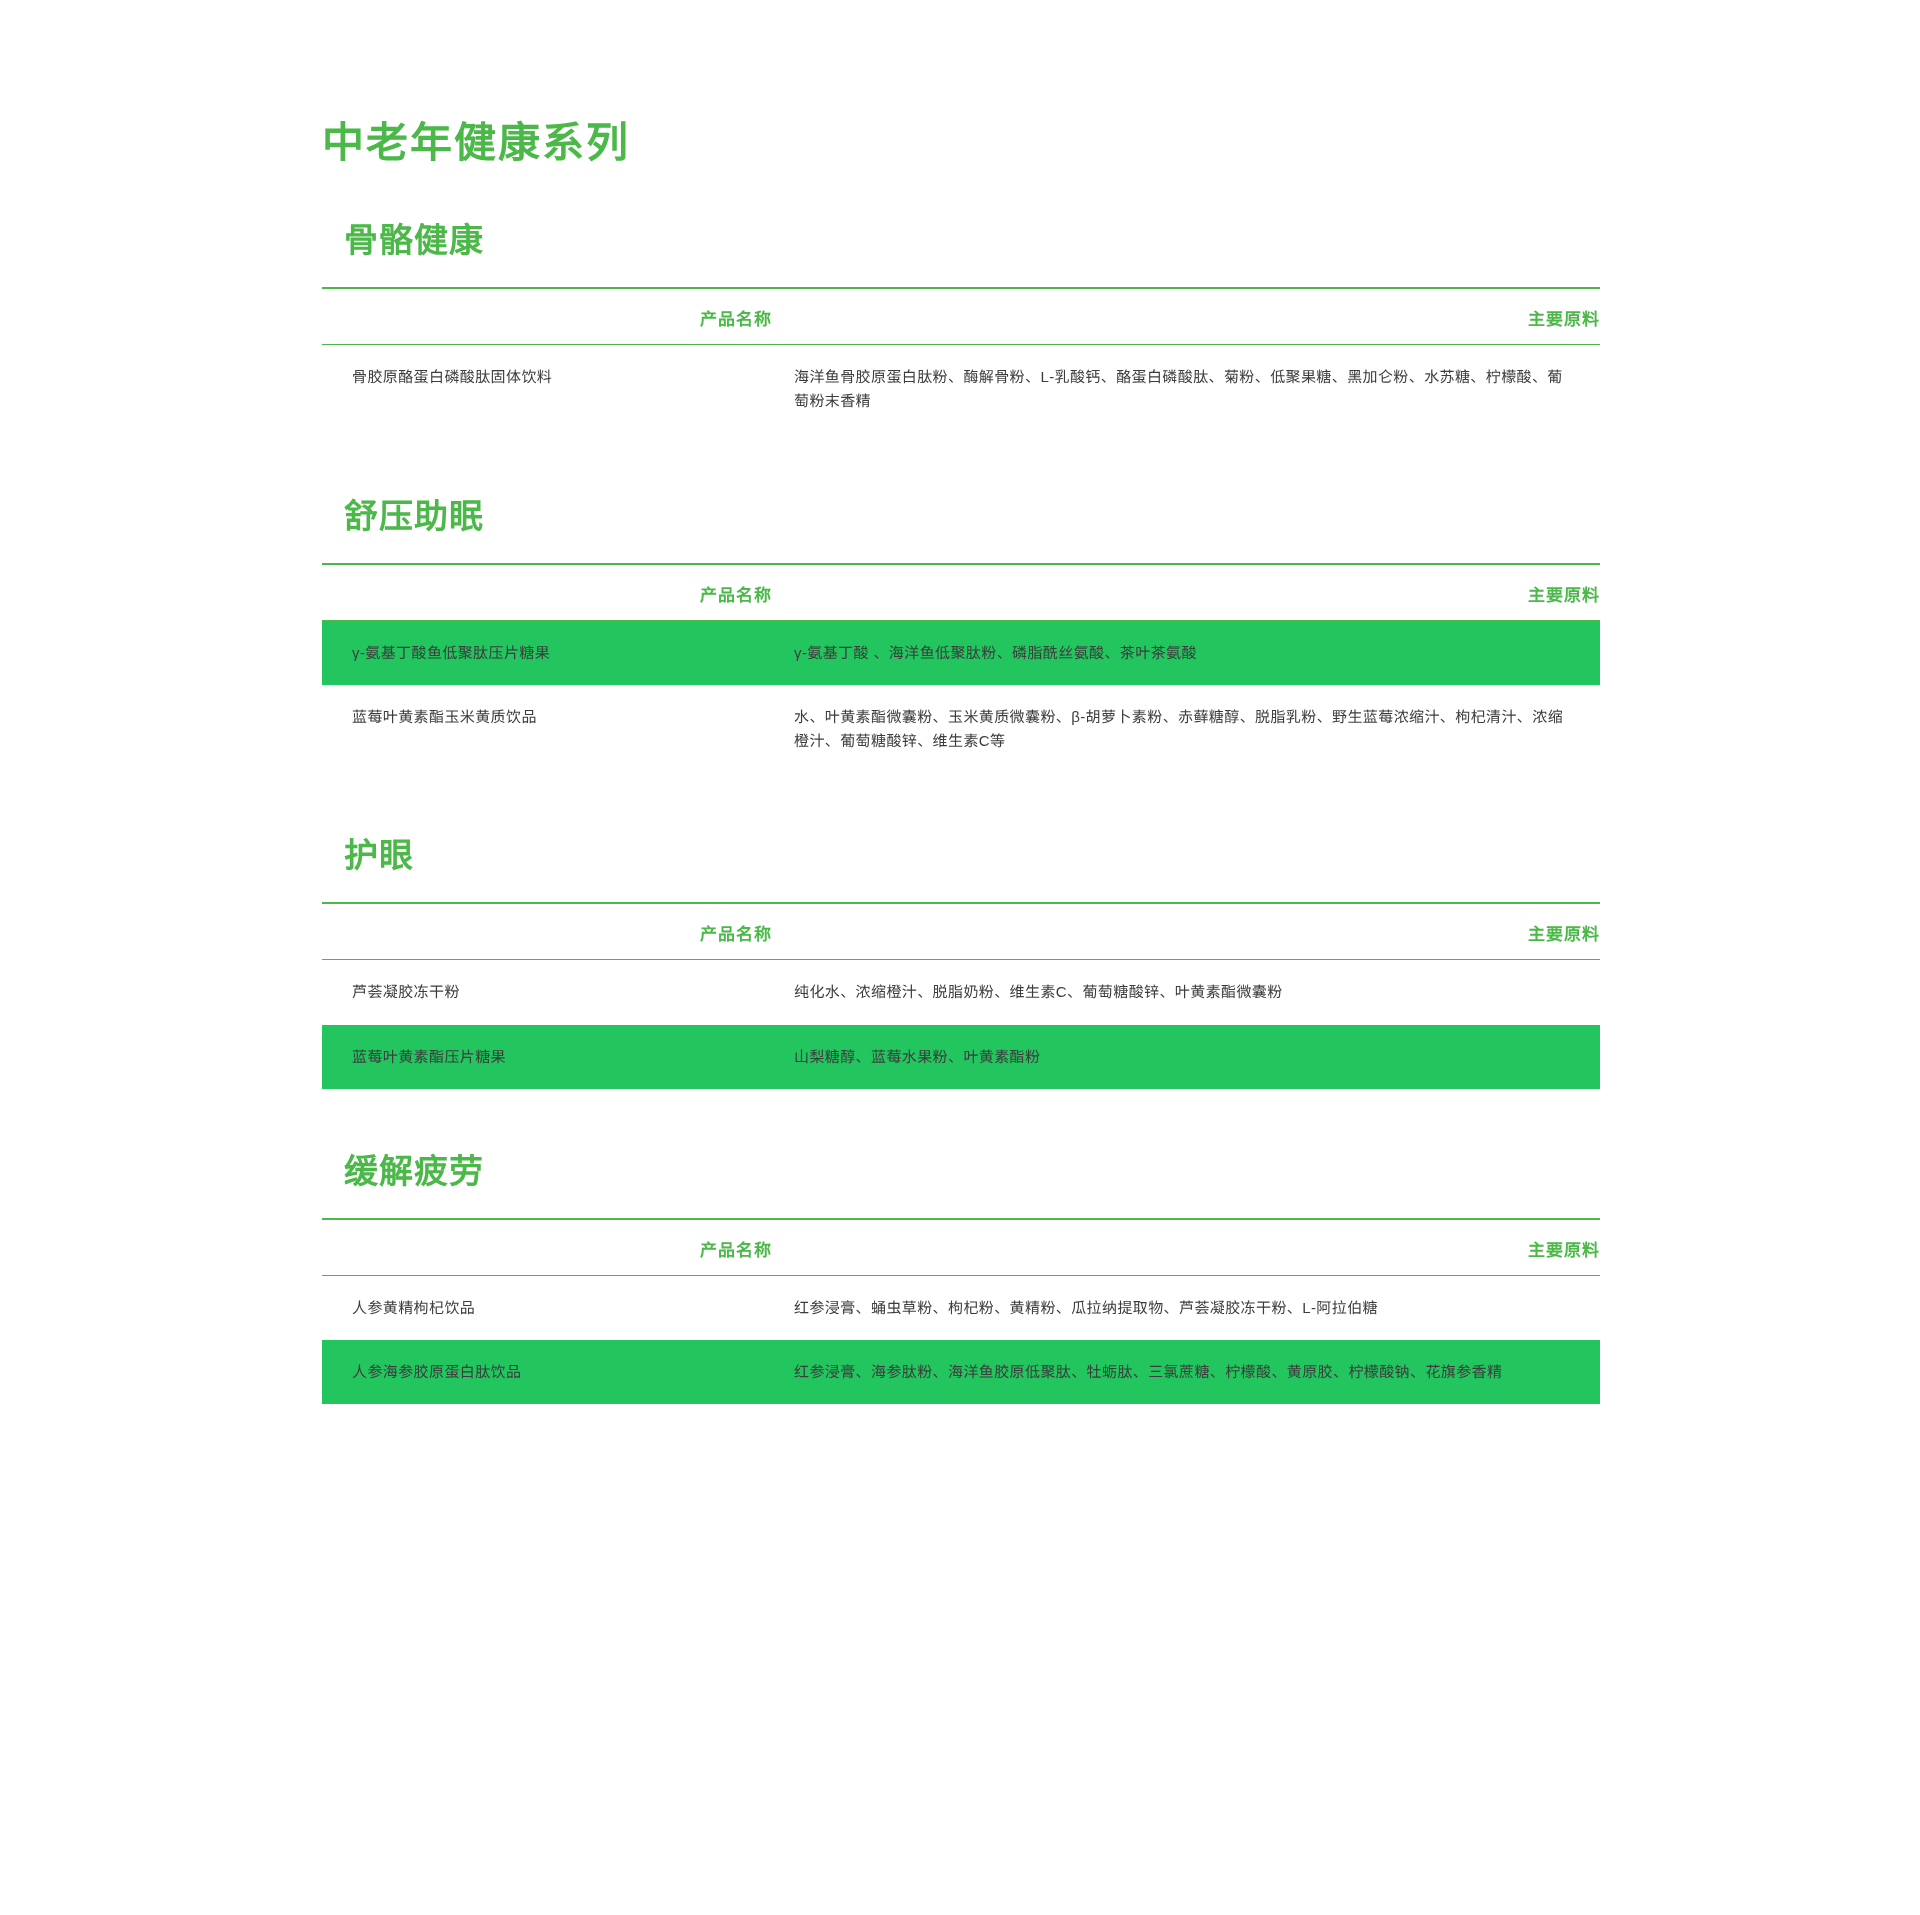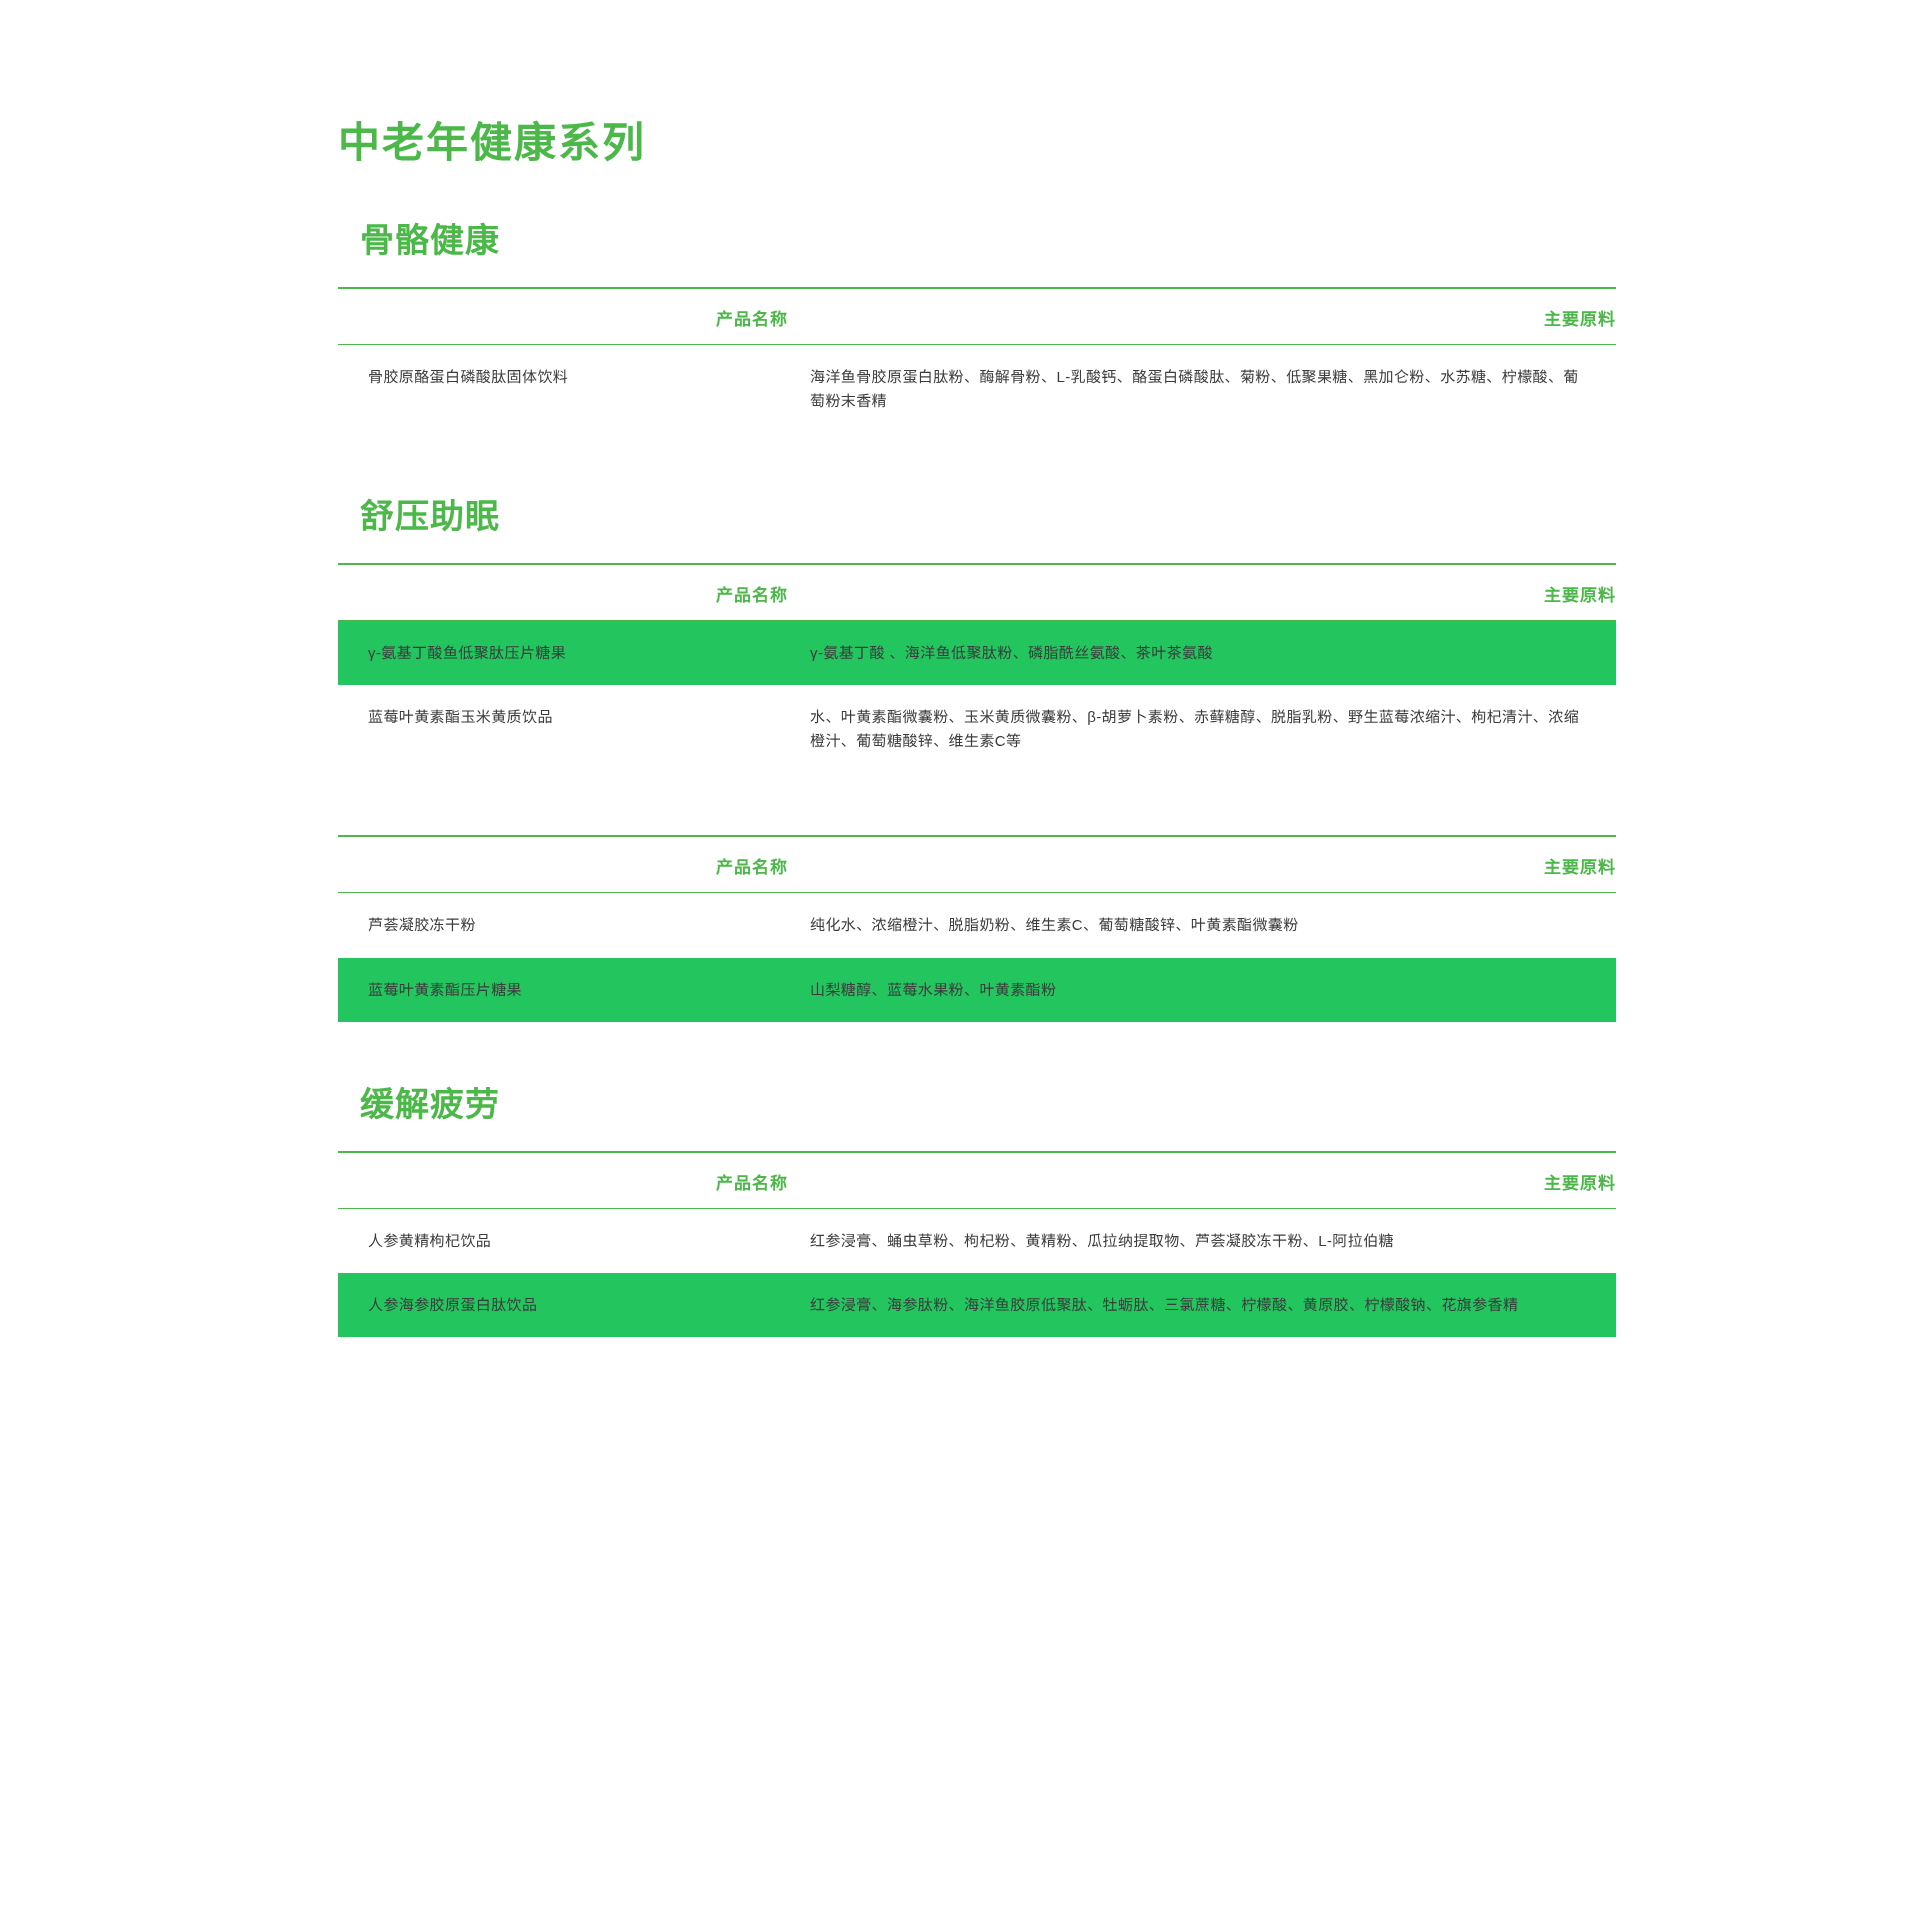--- a/index.html
+++ b/index.html
@@ -16,21 +16,21 @@
   }
   .page {
     position: relative;
     width: 1920px;
     height: 1915px;
     box-sizing: border-box;
     padding: 0;
   }
   .content {
     position: absolute;
-    left: 338px;
+    left: 322px;
     top: 118px;
     width: 1280px;
   }
   .page-title {
     font-size: 42px;
     font-weight: bold;
     color: #4cb849;
     letter-spacing: 2px;
     margin: 0 0 52px 0;
     line-height: 1.2;
@@ -135,20 +135,21 @@
           </tr>
           <tr>
             <td class="col-name">蓝莓叶黄素酯玉米黄质饮品</td>
             <td class="col-ing">水、叶黄素酯微囊粉、玉米黄质微囊粉、β-胡萝卜素粉、赤藓糖醇、脱脂乳粉、野生蓝莓浓缩汁、枸杞清汁、浓缩橙汁、葡萄糖酸锌、维生素C等</td>
           </tr>
         </tbody>
       </table>
     </div>
 
     <div class="section">
+      <h2 class="section-title">护眼</h2>
       <table class="prod-table">
         <thead>
           <tr>
             <th class="col-name">产品名称</th>
             <th class="col-ing">主要原料</th>
           </tr>
         </thead>
         <tbody>
           <tr>
             <td class="col-name">芦荟凝胶冻干粉</td>

